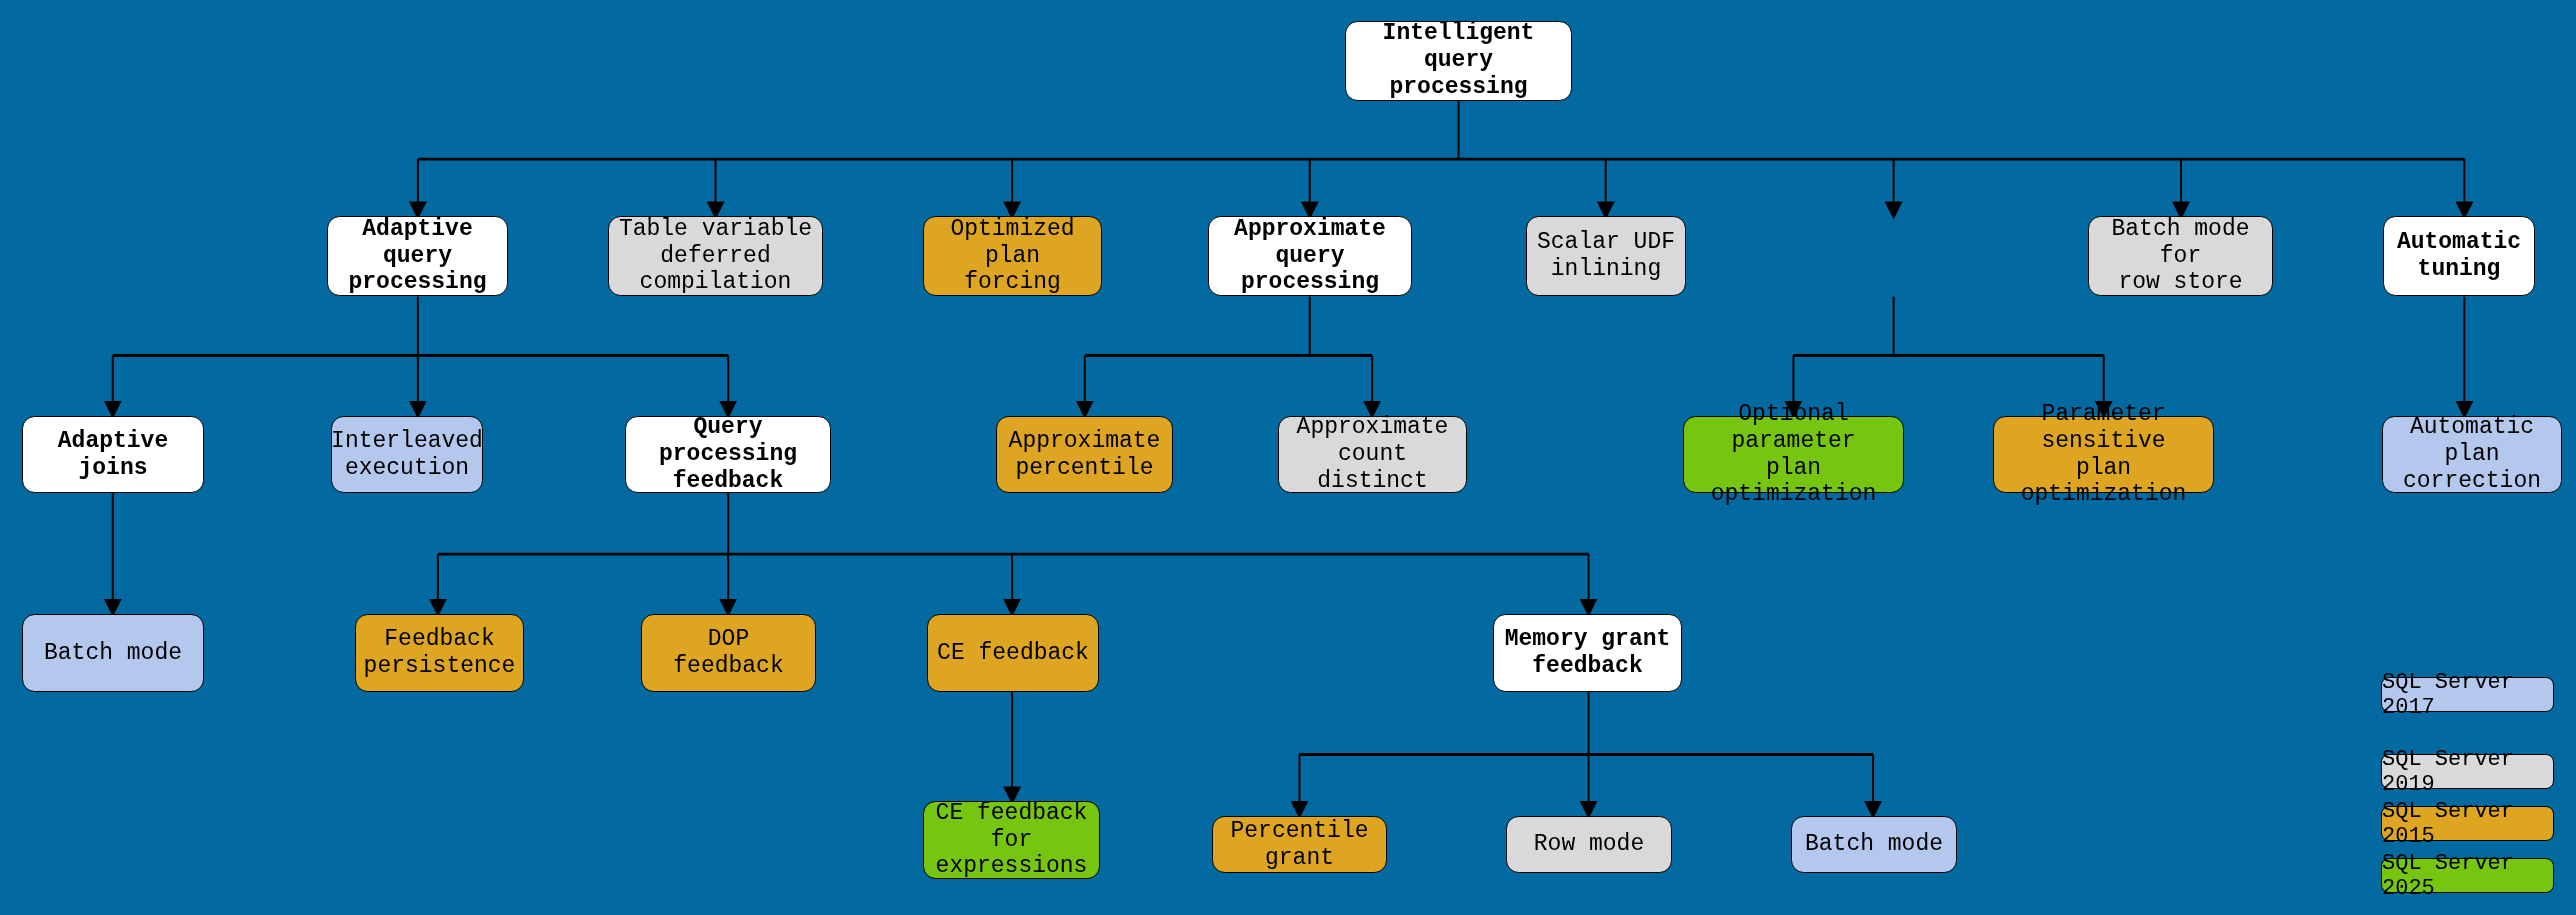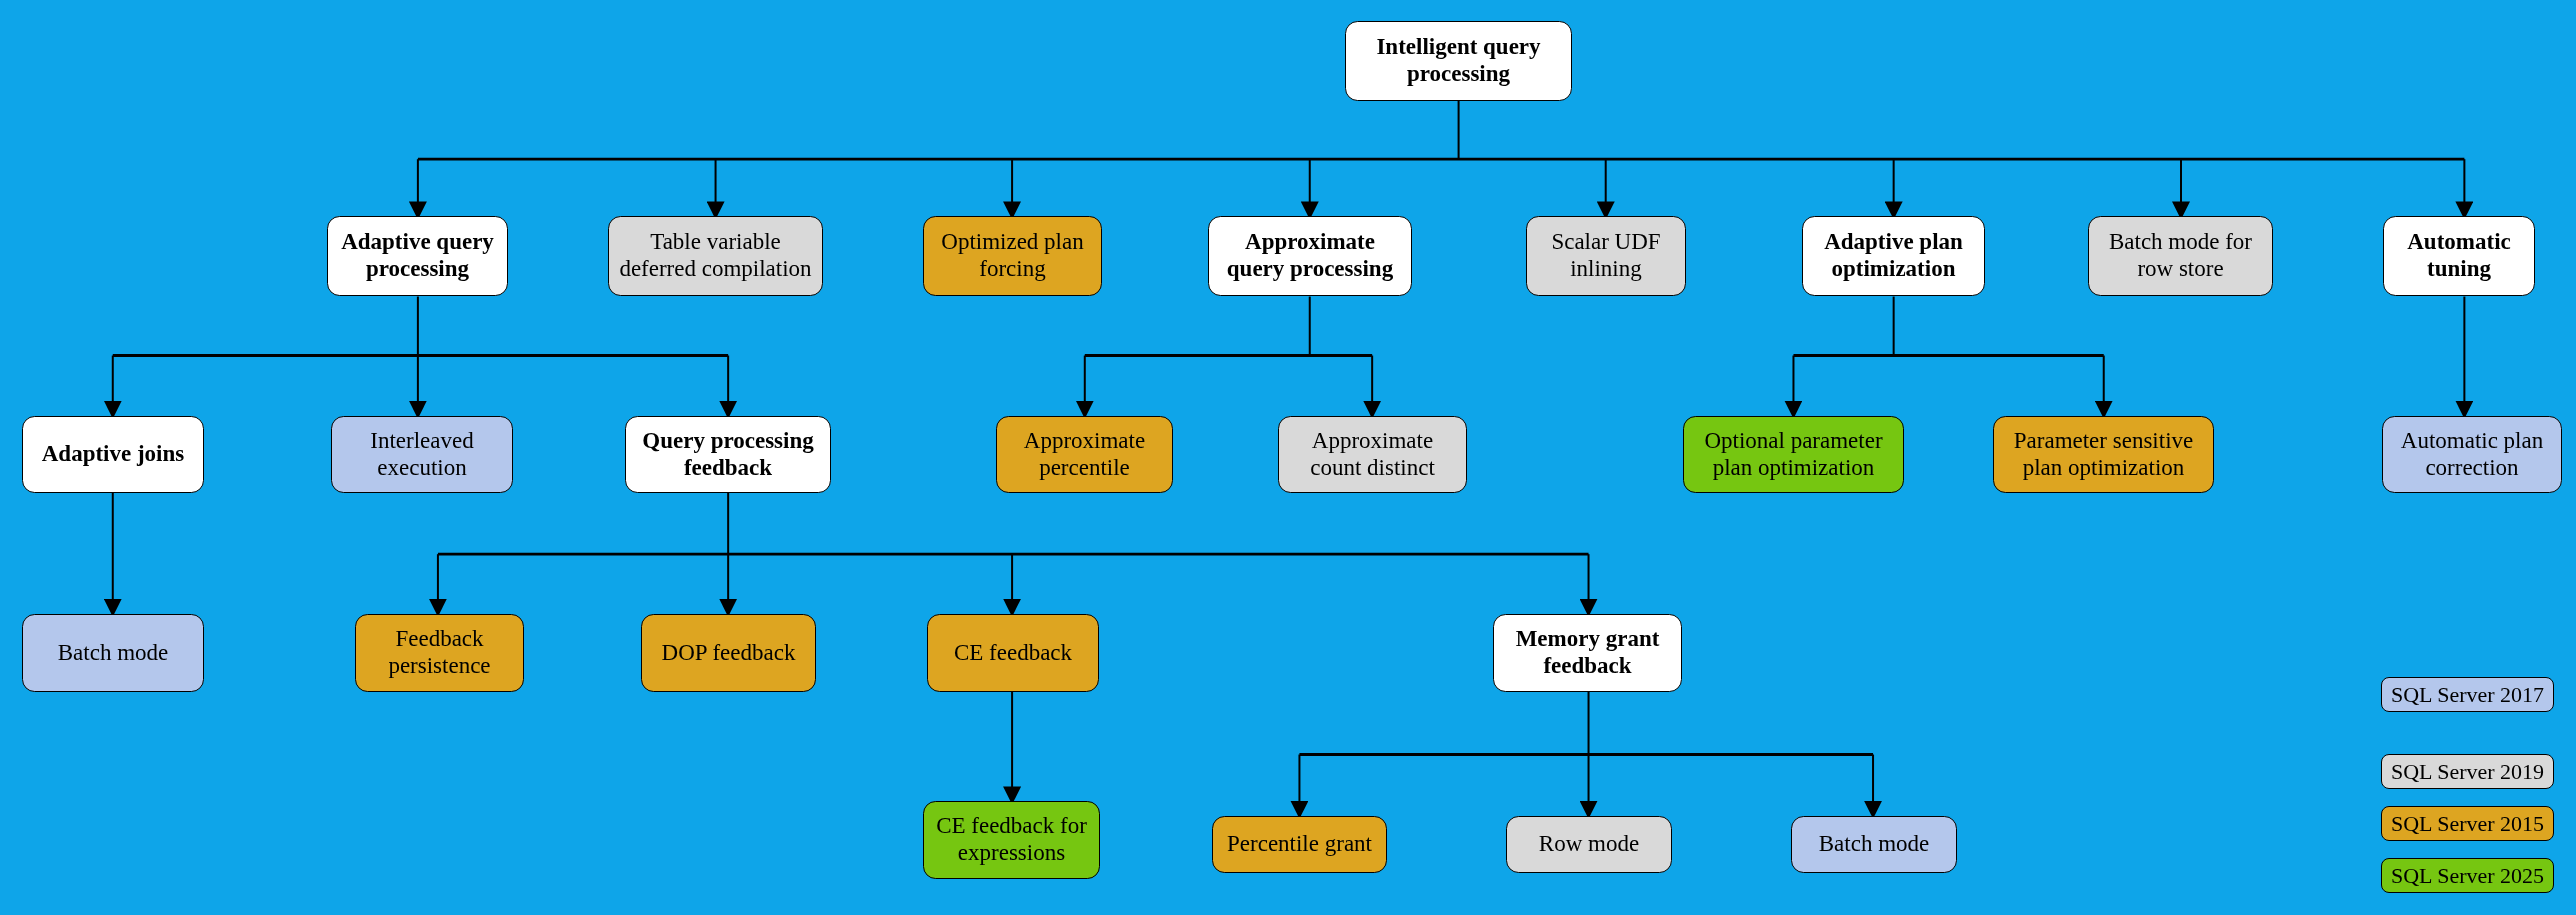--- a/index.html
+++ b/index.html
@@ -4,22 +4,22 @@
 <style>
   html, body {
     margin: 0;
     padding: 0;
     background: #ffffff;
   }
   #canvas {
     position: relative;
     width: 2576px;
     height: 916px;
-    background: #0ea5e9;
-    font-family: Liberation Serif, serif;
+    background: #0369a1;
+    font-family: Liberation Mono, monospace;
     overflow: hidden;
   }
   #wires {
     position: absolute;
     left: 0; top: 0;
     width: 2576px;
     height: 916px;
     pointer-events: none;
   }
   .node {
@@ -132,32 +132,30 @@
 
   <div class="node orange" style="left:923px; top:216px; width:179px; height:80px;">Optimized plan
 forcing</div>
 
   <div class="node bold" style="left:1208px; top:216px; width:204px; height:80px;">Approximate
 query processing</div>
 
   <div class="node gray" style="left:1526px; top:216px; width:160px; height:80px;">Scalar UDF
 inlining</div>
 
-  <div class="node bold" style="left:1802px; top:216px; width:183px; height:80px;">Adaptive plan
-optimization</div>
 
   <div class="node gray" style="left:2088px; top:216px; width:185px; height:80px;">Batch mode for
 row store</div>
 
   <div class="node bold" style="left:2383px; top:216px; width:152px; height:80px;">Automatic
 tuning</div>
 
   <div class="node bold" style="left:22px; top:416px; width:182px; height:77px;">Adaptive joins</div>
 
-  <div class="node blue" style="left:331px; top:416px; width:182px; height:77px;">Interleaved
+  <div class="node blue" style="left:331px; top:416px; width:152px; height:77px;">Interleaved
 execution</div>
 
   <div class="node bold" style="left:625px; top:416px; width:206px; height:77px;">Query processing
 feedback</div>
 
   <div class="node orange" style="left:996px; top:416px; width:177px; height:77px;">Approximate
 percentile</div>
 
   <div class="node gray" style="left:1278px; top:416px; width:189px; height:77px;">Approximate
 count distinct</div>

